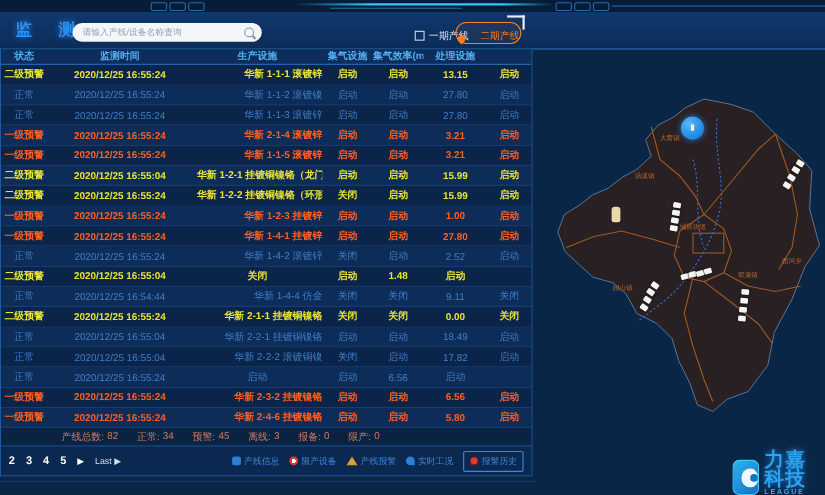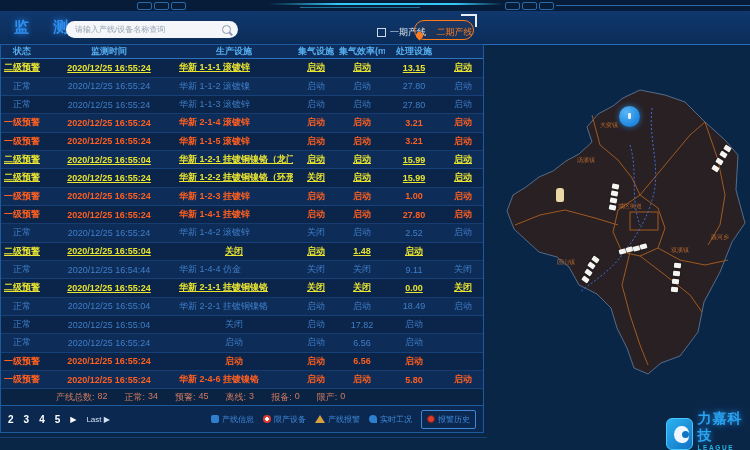--- a/index.html
+++ b/index.html
@@ -48,23 +48,23 @@
          align-items:center;white-space:nowrap;}
   .thead{height:14px;background:#0d2e5c;border-bottom:1px solid #2e72bd;
          color:#56aef0;font-size:9px;font-weight:bold;}
   .thead span{text-align:center;overflow:hidden;}
   .thead .c-name{text-align:center;}
   .tbody{flex:0 0 330px;}
   .trow{height:17.33px;border-bottom:1px solid rgba(35,90,160,.45);font-size:9px;cursor:pointer;}
   .trow:nth-child(odd){background:#0b2449;}
   .trow:nth-child(even){background:#0e2c58;}
   .trow span{text-align:center;overflow:hidden;}
-  .trow .c-name{text-align:left;padding-left:4px;}
+  .trow .c-name{text-align:right;padding-left:4px;}
   .trow.normal{color:#3f7fc9;}
-  .trow.warn2{color:#e8e431;font-weight:bold;text-decoration:underline;}
+  .trow.warn2{color:#e8e431;font-weight:bold;}
   .trow.warn1{color:#ff5f1f;font-weight:bold;}
 
   .summary{height:17px;display:flex;align-items:center;gap:17px;padding-left:55px;
            color:#d07a62;font-size:9px;border-bottom:1px solid #1e5a9e;background:#0a2342;}
   .sit{display:flex;gap:3px;}
 
   .footer{height:27px;display:flex;align-items:center;justify-content:space-between;
           padding:0 7px;background:#0b2950;}
   .pager{display:flex;align-items:center;gap:10px;}
   .pages{display:flex;gap:10px;}
@@ -97,21 +97,21 @@
   .mlabel{position:absolute;color:#b86a2e;font-size:6px;white-space:nowrap;}
 
   
   .logo{position:absolute;left:666px;top:410px;display:flex;align-items:center;gap:5px;}
   .logo-icon{width:30px;height:30px;border-radius:6px;position:relative;overflow:hidden;
              background:linear-gradient(135deg,#2bb3f0,#1272c4);border:1px solid #45c8ff;}
   .logo-icon::after{content:'';position:absolute;left:7px;top:7px;width:15px;height:17px;
              background:#eef7ff;border-radius:50% 45% 40% 50%;}
   .logo-icon::before{content:'';position:absolute;left:15px;top:12px;width:7px;height:7px;
              background:#1272c4;border-radius:50%;z-index:1;}
-  .logo-cn{font-size:14px;font-weight:bold;color:#2ba3f0;text-shadow:0 0 6px rgba(30,144,232,.9);
+  .logo-cn{font-size:18px;font-weight:bold;color:#2ba3f0;text-shadow:0 0 6px rgba(30,144,232,.9);
              letter-spacing:1px;line-height:17px;}
   .logo-en{font-size:6.5px;color:#24b6e8;letter-spacing:1.6px;font-weight:bold;}
 </style>
 </head>
 <body>
 
 <div class="top-decor">
   <span class="dg" style="left:137px"></span>
   <span class="dg" style="left:154px"></span>
   <span class="dg" style="left:171px"></span>
@@ -293,38 +293,40 @@
         <span class="c-name">华新 2-2-1 挂镀铜镍铬</span>
         <span class="c-prod">启动</span>
         <span class="c-gas">启动</span>
         <span class="c-rate">18.49</span>
         <span class="c-treat">启动</span>
       </div>
 
       <div class="trow normal">
         <span class="c-status">正常</span>
         <span class="c-time">2020/12/25 16:55:04</span>
+        <span class="c-name">华新 2-2-2 滚镀铜镍</span>
         <span class="c-prod">关闭</span>
         <span class="c-gas">启动</span>
         <span class="c-rate">17.82</span>
         <span class="c-treat">启动</span>
       </div>
 
       <div class="trow normal">
         <span class="c-status">正常</span>
         <span class="c-time">2020/12/25 16:55:24</span>
         <span class="c-prod">启动</span>
         <span class="c-gas">启动</span>
         <span class="c-rate">6.56</span>
         <span class="c-treat">启动</span>
       </div>
 
       <div class="trow warn1">
         <span class="c-status">一级预警</span>
         <span class="c-time">2020/12/25 16:55:24</span>
+        <span class="c-name">华新 2-3-2 挂镀镍铬</span>
         <span class="c-prod">启动</span>
         <span class="c-gas">启动</span>
         <span class="c-rate">6.56</span>
         <span class="c-treat">启动</span>
       </div>
 
       <div class="trow warn1">
         <span class="c-status">一级预警</span>
         <span class="c-time">2020/12/25 16:55:24</span>
         <span class="c-name">华新 2-4-6 挂镀镍铬</span>

